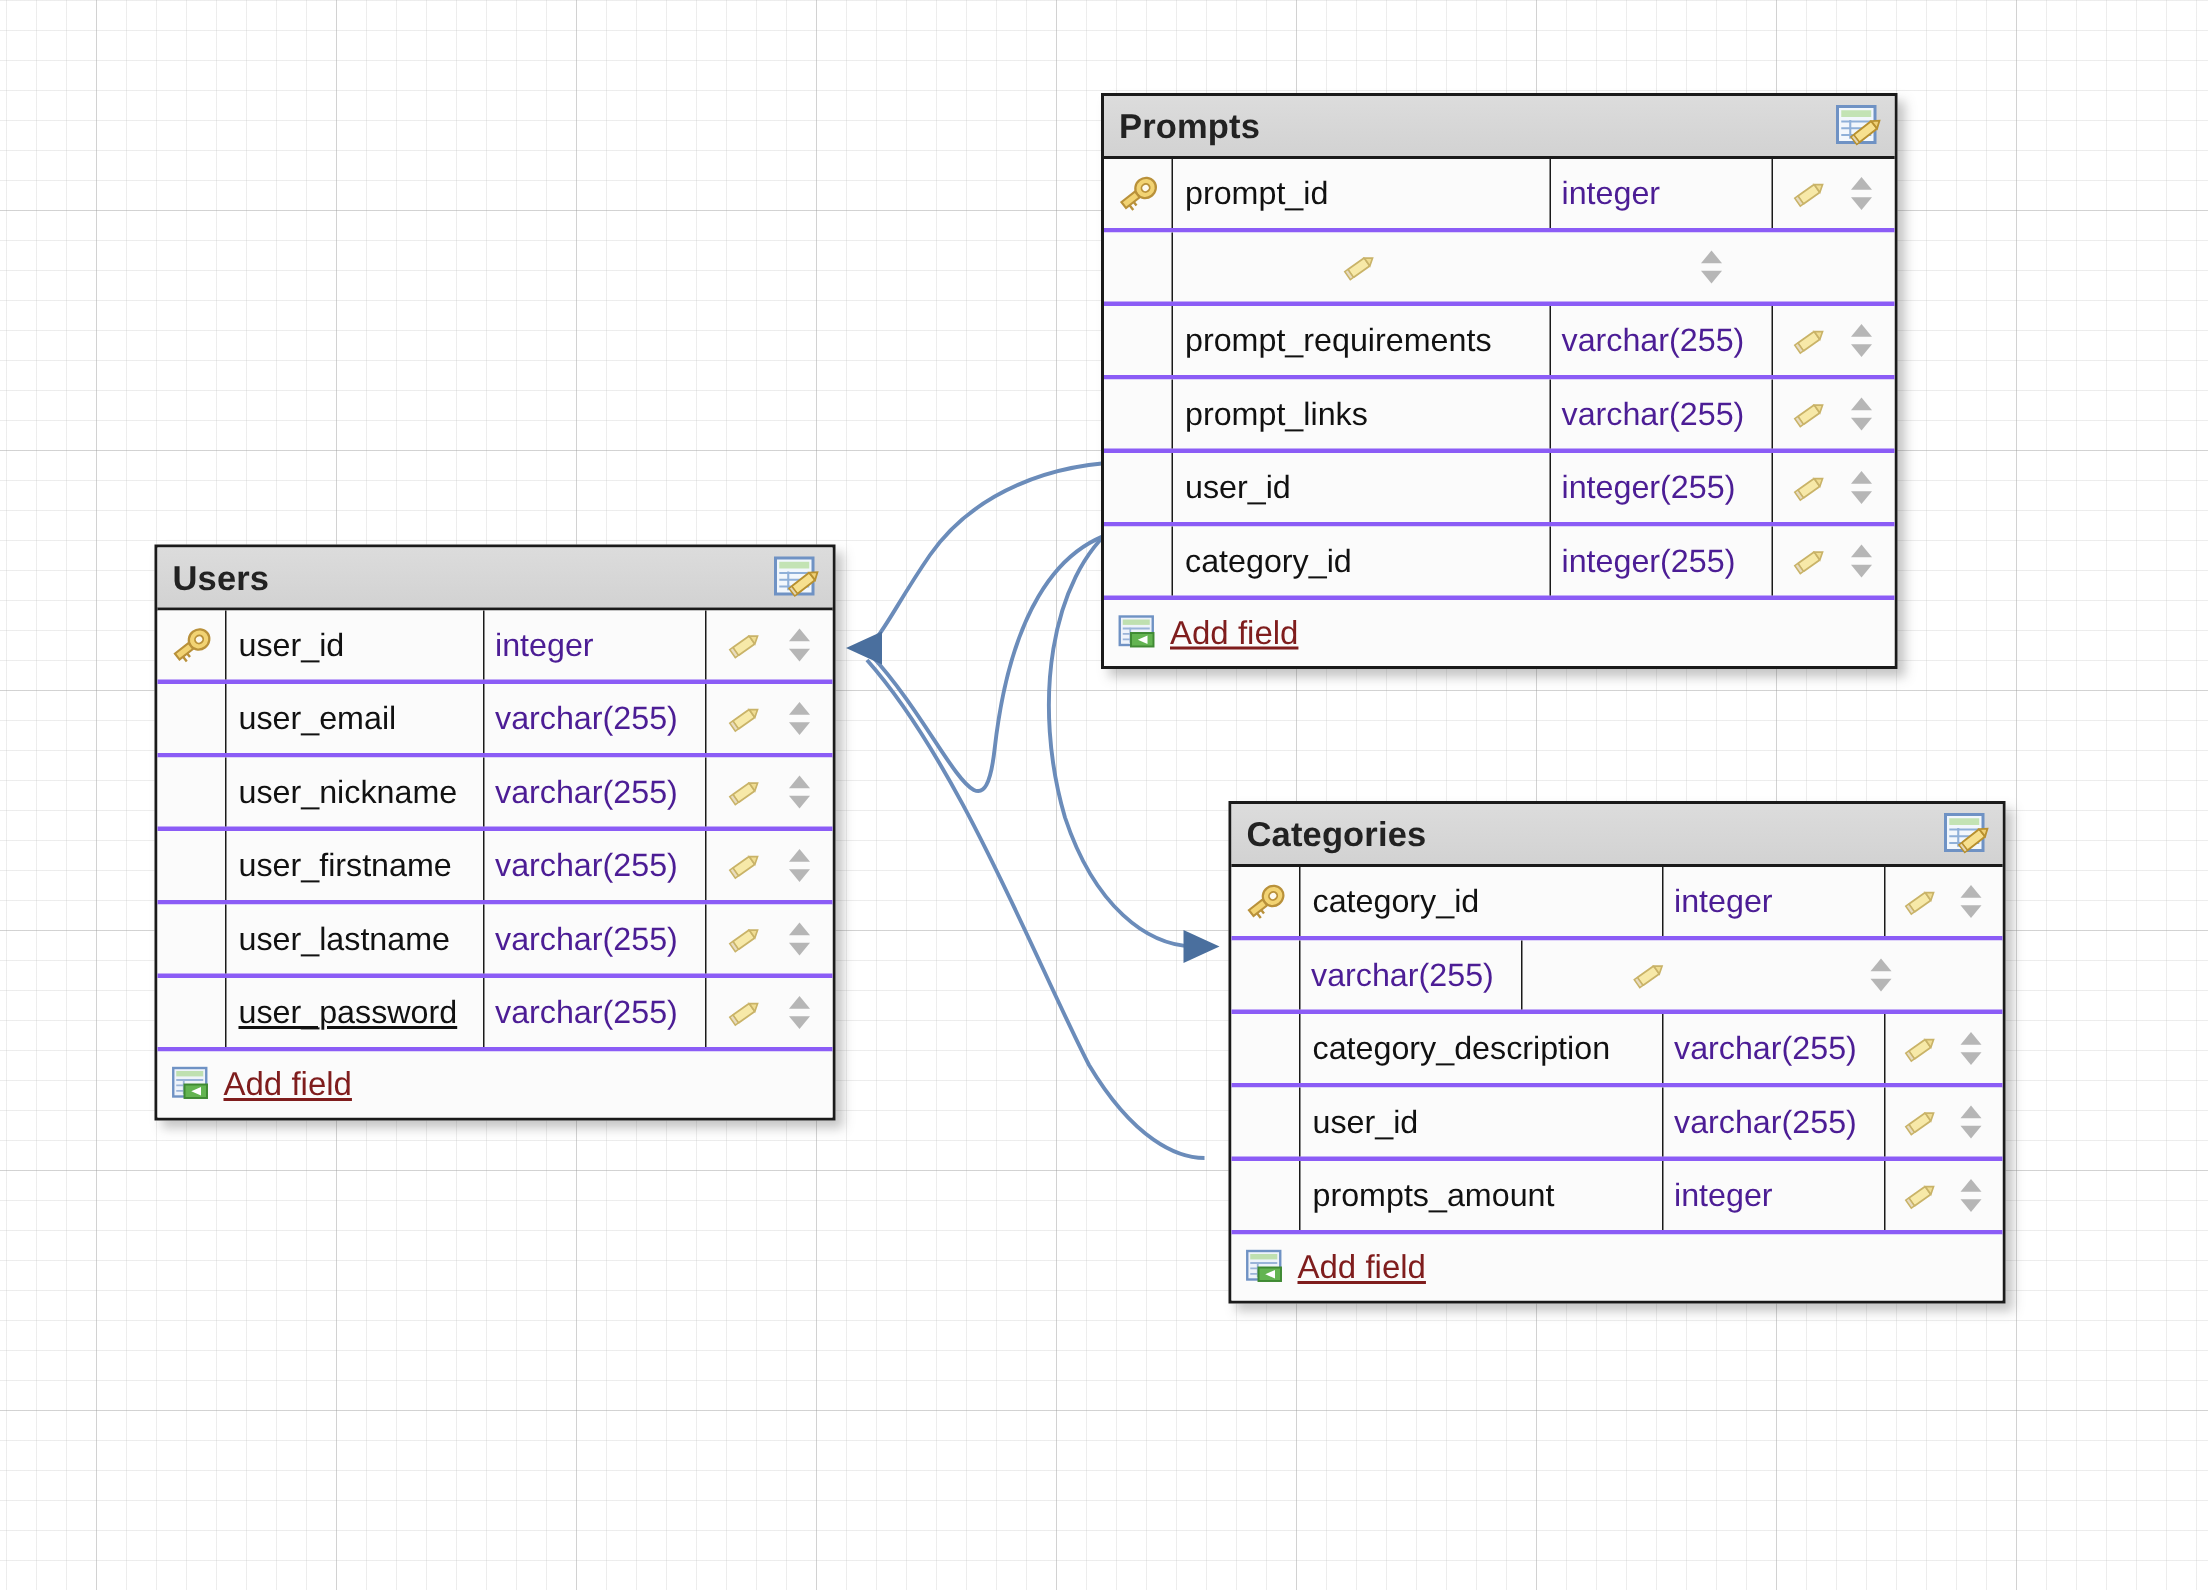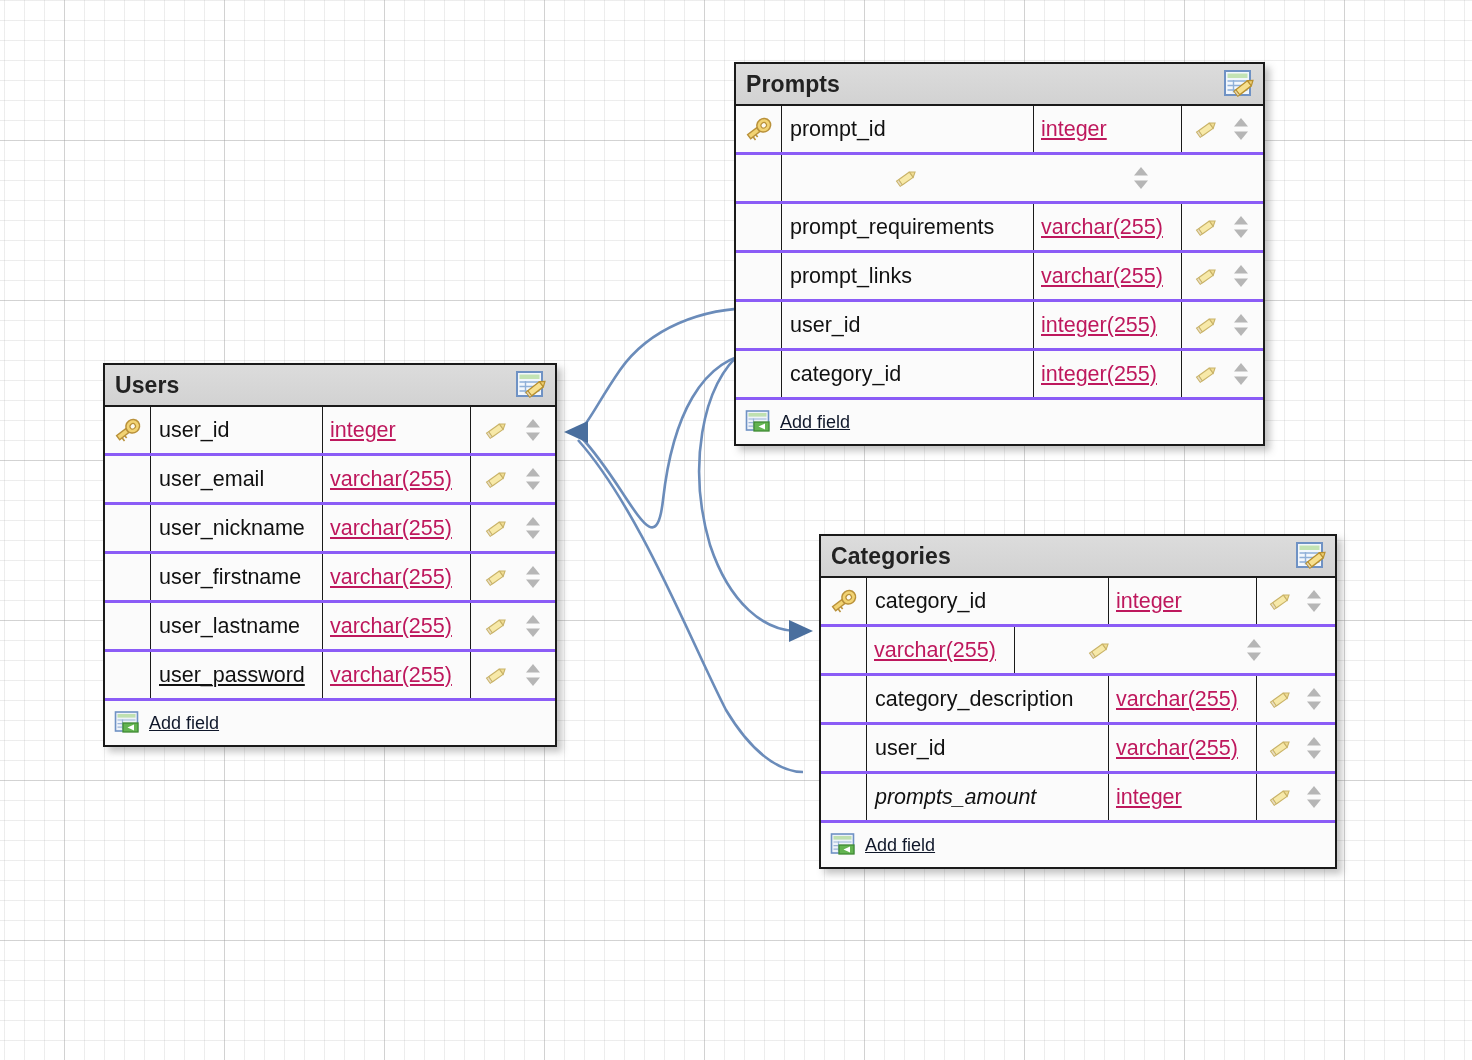--- a/index.html
+++ b/index.html
@@ -96,45 +96,44 @@
     white-space: nowrap;
     box-sizing: border-box;
   }
 
   .cell-type {
     border-right: 1px solid #1a1a1a;
     display: flex;
     align-items: center;
     padding: 0 4px 0 7px;
     font-size: 21.5px;
-    color: #be185d;
+    color: #4c1d95;
     white-space: nowrap;
     box-sizing: border-box;
-    text-decoration: underline;
   }
 
   .cell-actions {
     flex: 1 1 auto;
     display: flex;
     align-items: center;
     justify-content: space-around;
     padding: 0 6px;
   }
 
   .addfield-row {
     display: flex;
     align-items: center;
     height: 44px;
     padding-left: 9px;
     background: #fbfbfb;
   }
 
   .addfield-label {
-    font-size: 18px;
-    color: #0f172a;
+    font-size: 22px;
+    color: #7f1d1d;
     text-decoration: underline;
     margin-left: 7px;
     cursor: pointer;
     white-space: nowrap;
   }
 
   .icon-svg { display: block; }
   .spinner-wrap { display:flex; align-items:center; justify-content:center; }
 </style>
 </head>
@@ -622,21 +621,21 @@
           <span class="spinner-wrap">
             <svg class="icon-svg" width="20" height="26" viewBox="0 0 20 26">
               <path d="M10,2 L17,10.5 L3,10.5 Z" fill="#b6b6b6"></path>
               <path d="M10,24 L17,15.5 L3,15.5 Z" fill="#b6b6b6"></path>
             </svg>
           </span>
         </div>
       </div>
       <div class="field-row">
         <div class="cell-key"></div>
-        <div class="cell-name" style="width:242px;flex:0 0 242px;font-style:italic;">prompts_amount</div>
+        <div class="cell-name" style="width:242px;flex:0 0 242px;">prompts_amount</div>
         <div class="cell-type" style="width:148px;flex:0 0 148px;">integer</div>
         <div class="cell-actions">
           <span class="icon">
             <svg class="icon-svg" width="26" height="24" viewBox="0 0 26 24">
               <g transform="rotate(-35 13 12)">
                 <rect x="5" y="8.5" width="13.5" height="6.5" rx="1" fill="#f7e9a8" stroke="#c9b368" stroke-width="1.2"></rect>
                 <path d="M18.5,8.5 L23,11.75 L18.5,15 Z" fill="#f0dd93" stroke="#c9b368" stroke-width="1.1"></path>
                 <rect x="2.6" y="8.5" width="2.6" height="6.5" fill="#e8dcc0" stroke="#c9b368" stroke-width="1"></rect>
               </g>
             </svg>

